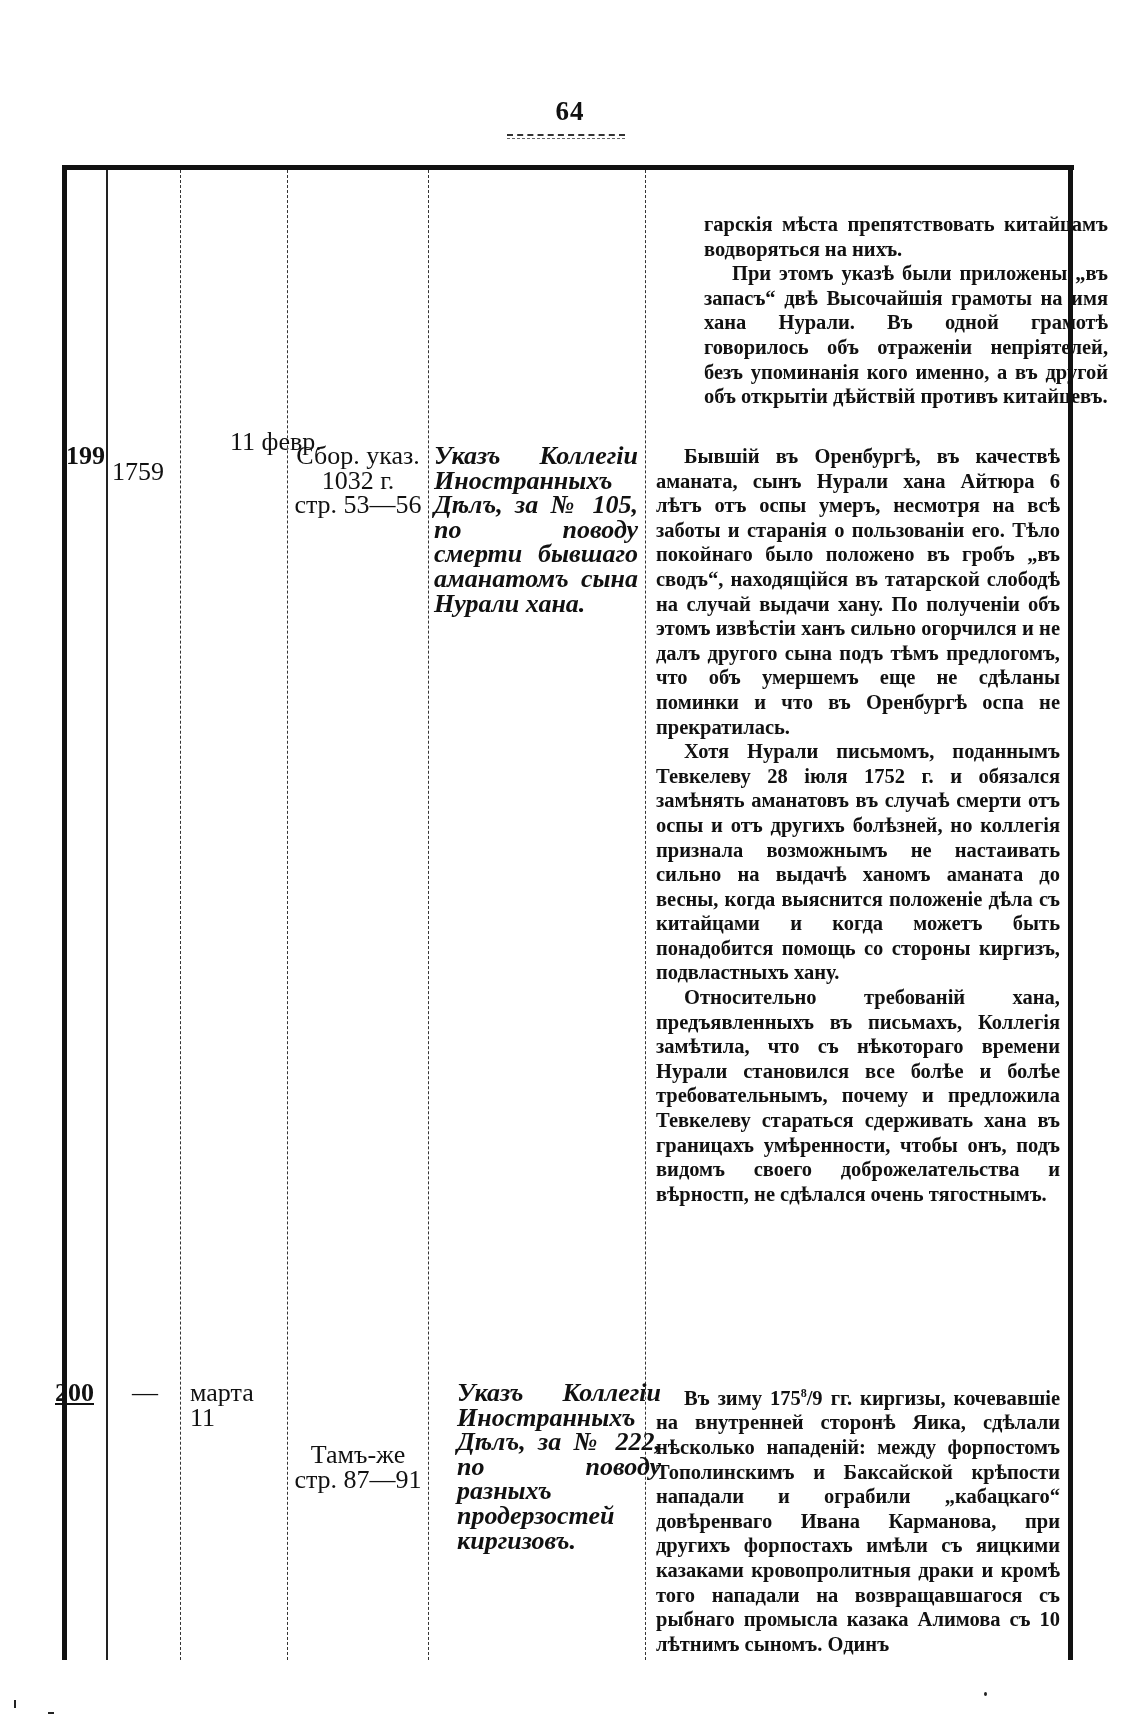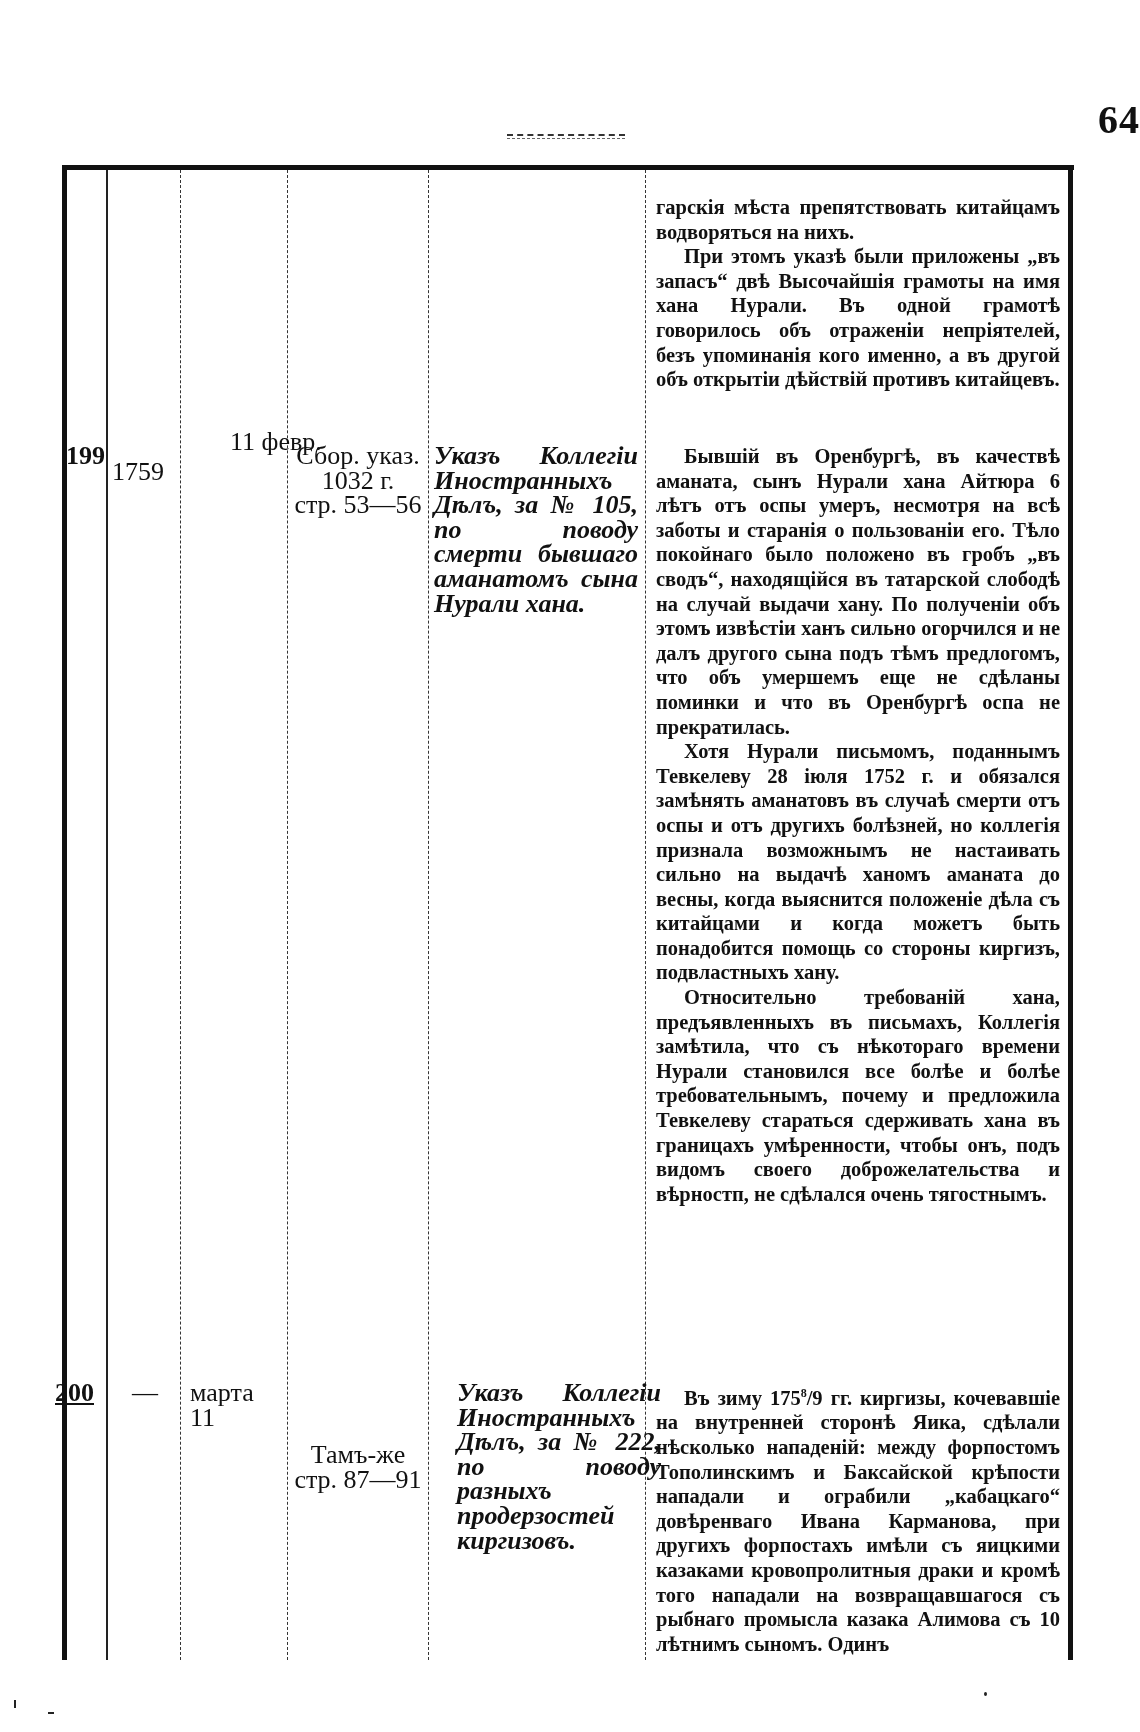--- a/index.html
+++ b/index.html
@@ -1,19 +1,19 @@
 <!DOCTYPE html>
 <html><head>
 <meta charset="utf-8">
 <style>
   html, body { margin:0; padding:0; background:#ffffff; }
   body { width:1140px; height:1732px; position:relative; overflow:hidden;
          font-family:"Liberation Serif", "DejaVu Serif", serif; color:#111; }
-  .page-num { position:absolute; left:0; width:1140px; top:96px; text-align:right;
-              font-size:40px; font-weight:bold; letter-spacing:1px; }
+  .page-num { position:absolute; left:0; width:1140px; top:96px; text-align:center;
+              font-size:27px; font-weight:bold; letter-spacing:1px; }
   .page-num-rule { position:absolute; left:507px; width:118px; top:134px; height:0;
                    border-top:2px dashed #333; }
   .page-num-rule2 { position:absolute; left:507px; width:118px; top:138px; height:0;
                     border-top:1px dashed #666; }
   .top-rule { position:absolute; left:62px; width:1012px; top:165px; height:5px; background:#111; }
   .vline { position:absolute; top:170px; height:1490px; background:#222; }
   .vline.thick { width:5px; background:#111; }
   .vline.thin { width:1.5px; }
   .vline.dashed { width:0; background:none; border-left:1.5px dashed #333; }
 
@@ -41,21 +41,21 @@
   <div class="top-rule"></div>
 
   <div class="vline thick" style="left:62px;"></div>
   <div class="vline thin" style="left:106px;"></div>
   <div class="vline dashed" style="left:180px;"></div>
   <div class="vline dashed" style="left:287px;"></div>
   <div class="vline dashed" style="left:428px;"></div>
   <div class="vline dashed" style="left:645px;"></div>
   <div class="vline thick" style="left:1068px;"></div>
 
-  <div class="body-col" style="top:195px;">
+  <div class="body-col" style="top:212px;margin-left:48px;">
     <p class="cont">гарскія мѣста препятствовать китайцамъ водворяться на нихъ.</p>
     <p class="indent">При этомъ указѣ были приложены „въ запасъ“ двѣ Высочайшія грамоты на имя хана Нурали. Въ одной грамотѣ говорилось объ отраженіи непріятелей, безъ упоминанія кого именно, а въ другой объ открытіи дѣйствій противъ китайцевъ.</p>
   </div>
 
   <div>
     <div class="cell num" style="left:66px; top:444px; width:40px;">199</div>
     <div class="cell" style="left:112px; top:460px; width:64px;">1759</div>
     <div class="cell" style="left:192px; top:430px; width:92px;margin-left:38px;">11 февр.</div>
     <div class="cell center" style="left:290px; top:444px; width:136px;">
       <div>Сбор. указ.</div>

